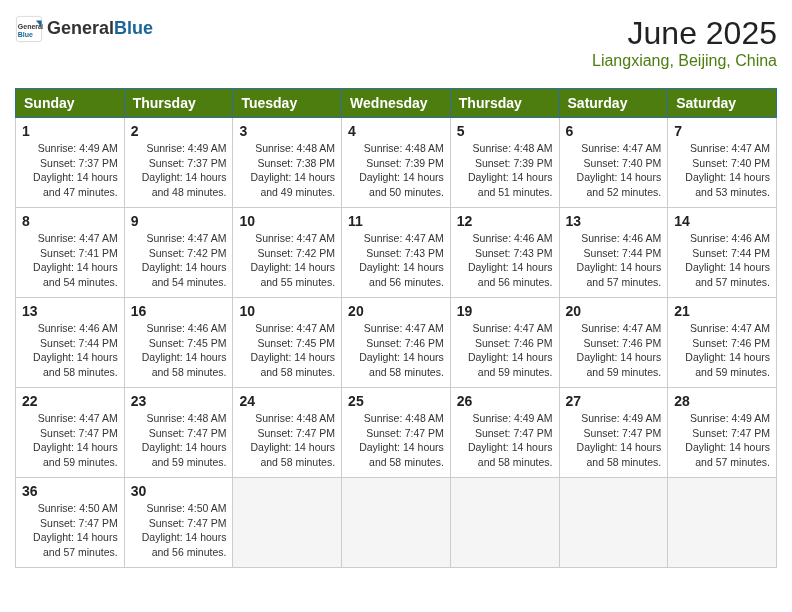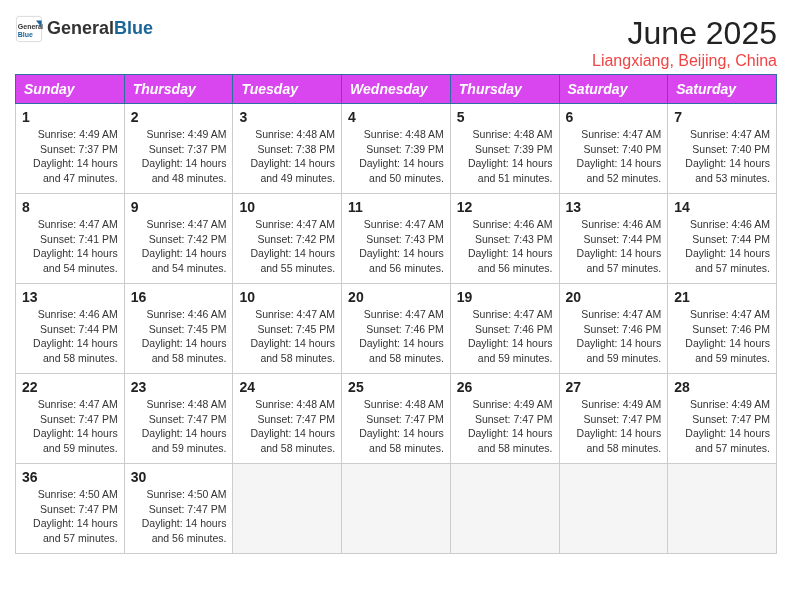--- a/index.html
+++ b/index.html
@@ -7,21 +7,21 @@
       font-family: Arial, sans-serif;
       background: #fff;
       width: 792px;
       min-height: 612px;
       padding: 15px;
     }
     .header-area {
       display: flex;
       justify-content: space-between;
       align-items: flex-start;
-      margin-bottom: 4px;
+      margin-bottom: 18px;
     }
     .logo {
       display: flex;
       align-items: center;
       gap: 4px;
     }
     .logo-text-general {
       font-size: 18px;
       font-weight: bold;
       color: #333;
@@ -40,36 +40,35 @@
     .title-area {
       text-align: right;
     }
     .calendar-title {
       font-size: 32px;
       font-weight: normal;
       color: #222;
     }
     .calendar-subtitle {
       font-size: 16px;
-      color: #ef4444;
+      color: #4d7c0f;
     }
     table {
       width: 100%;
       border-collapse: collapse;
       table-layout: fixed;
     }
     th {
-      background-color: #d946ef;
+      background-color: #4d7c0f;
       color: white;
       text-align: left;
       padding: 6px 8px;
       font-size: 14px;
       font-weight: bold;
       border: 1px solid #2e6da4;
-      font-style: italic;
     }
     td {
       border: 1px solid #ccc;
       vertical-align: top;
       padding: 5px 6px;
       font-size: 10.5px;
       color: #333;
       min-height: 80px;
       height: 90px;
     }

